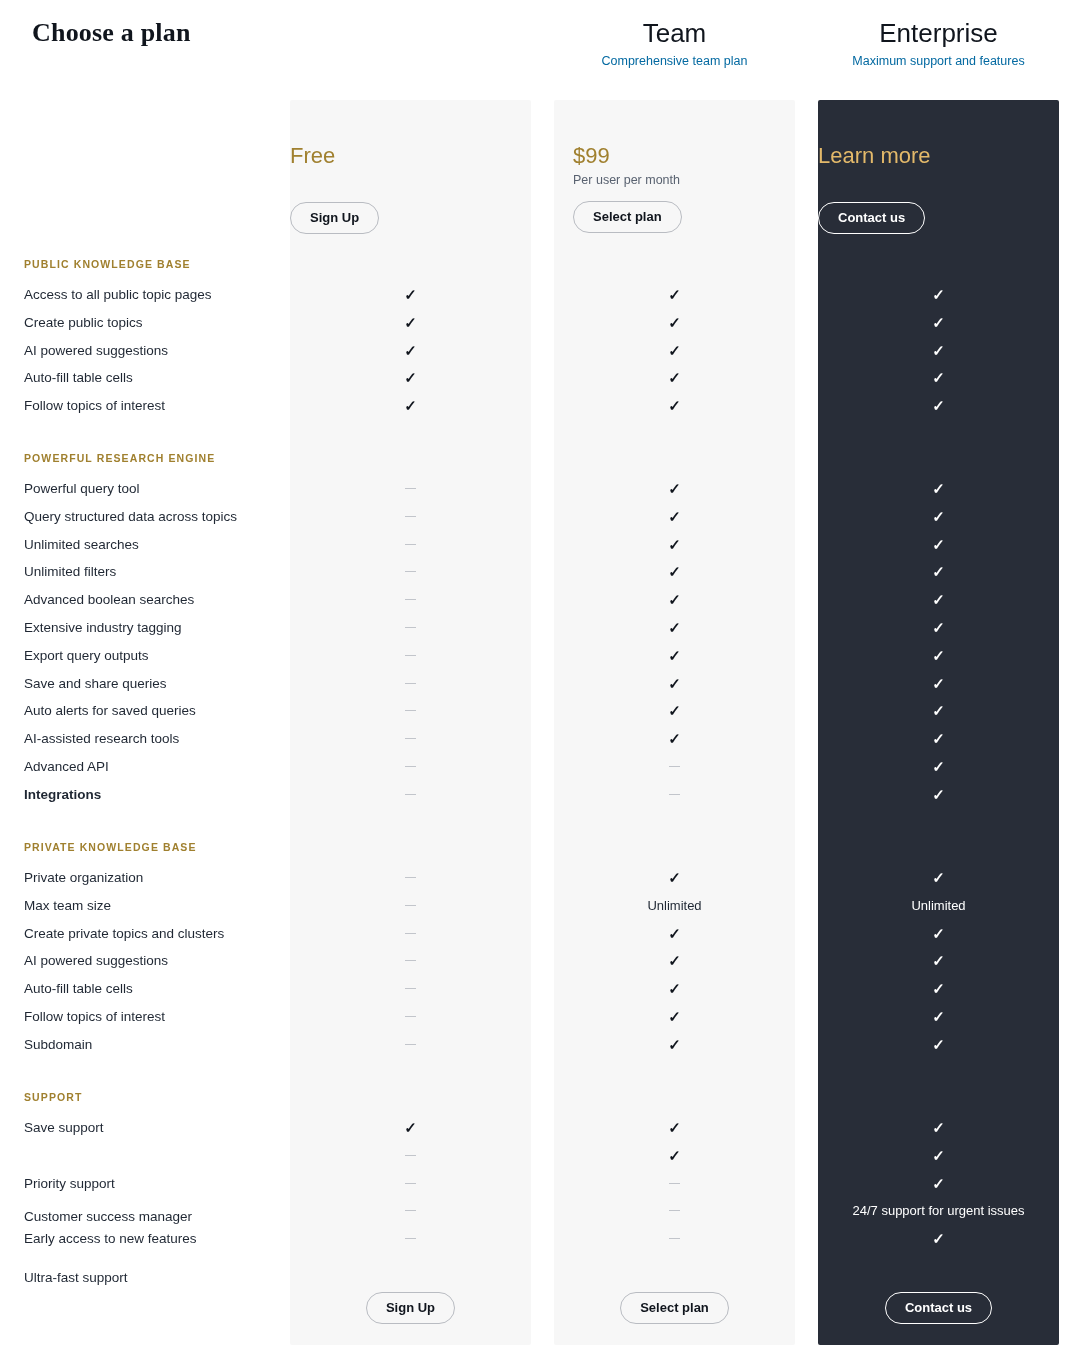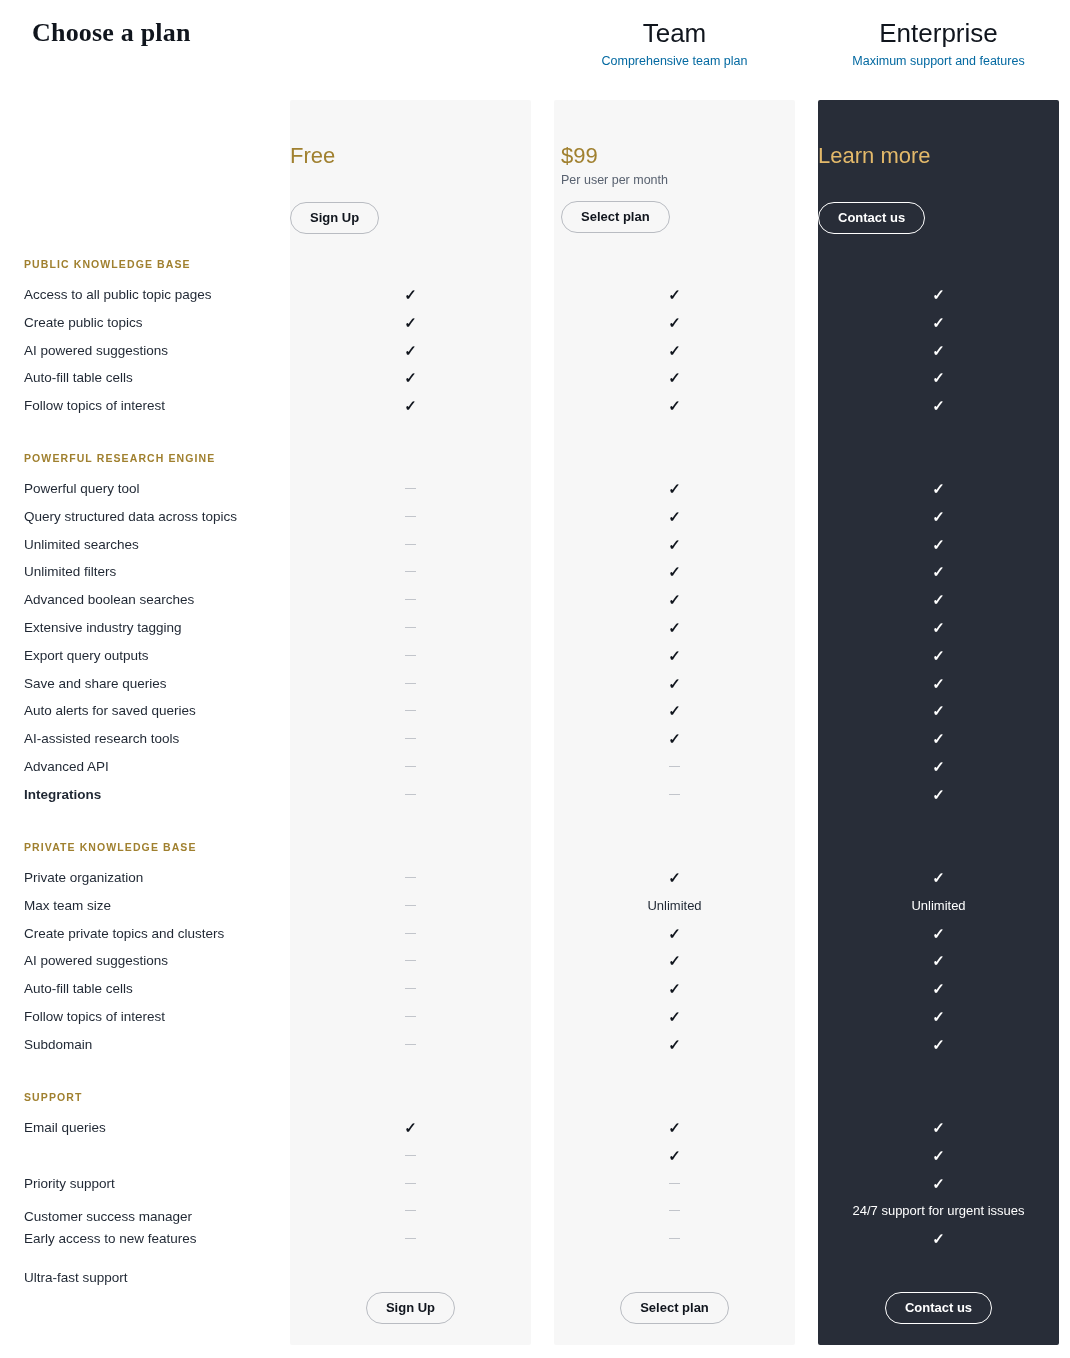--- a/index.html
+++ b/index.html
@@ -87,21 +87,21 @@
 
   
   .price-block {
     position: absolute;
     top: 126px;
     width: 241px;
     text-align: left;
     margin-top: 16px;
   }
   .price-block.p-community { left: 290px; }
-  .price-block.p-team      { left: 561px; }
+  .price-block.p-team      { left: 573px; }
   .price-block.p-enterprise{ left: 818px; }
 
   .price-value {
     font-size: 22px;
     color: #a0802f;
     line-height: 28px;
     font-weight: 400;
   }
   .price-value.light { color: #e3b96a; }
   .price-note {
@@ -331,21 +331,21 @@
       <div class="cell c-enterprise" style="top: 980.2px;"><span class="chk">✓</span></div>
       <div class="frow-label" style="top: 1008px;">Follow topics of interest</div>
       <div class="cell c-community" style="top: 1008px;"><span class="dash"></span></div>
       <div class="cell c-team" style="top: 1008px;"><span class="chk">✓</span></div>
       <div class="cell c-enterprise" style="top: 1008px;"><span class="chk">✓</span></div>
       <div class="frow-label" style="top: 1035.8px;">Subdomain</div>
       <div class="cell c-community" style="top: 1035.8px;"><span class="dash"></span></div>
       <div class="cell c-team" style="top: 1035.8px;"><span class="chk">✓</span></div>
       <div class="cell c-enterprise" style="top: 1035.8px;"><span class="chk">✓</span></div>
       <div class="section-title" style="top: 1091px;">Support</div>
-      <div class="frow-label" style="top: 1119px;">Email queries</div>
+      <div class="frow-label" style="top: 1119px;">Save support</div>
       <div class="cell c-community" style="top: 1119px;"><span class="chk">✓</span></div>
       <div class="cell c-team" style="top: 1119px;"><span class="chk">✓</span></div>
       <div class="cell c-enterprise" style="top: 1119px;"><span class="chk">✓</span></div>
       <div class="frow-label" style="top: 1208px;">Customer success manager</div>
       <div class="cell c-community" style="top: 1146.8px;"><span class="dash"></span></div>
       <div class="cell c-team" style="top: 1146.8px;"><span class="chk">✓</span></div>
       <div class="cell c-enterprise" style="top: 1146.8px;"><span class="chk">✓</span></div>
       <div class="frow-label" style="top: 1174.6px;">Priority support</div>
       <div class="cell c-community" style="top: 1174.6px;"><span class="dash"></span></div>
       <div class="cell c-team" style="top: 1174.6px;"><span class="dash"></span></div>

